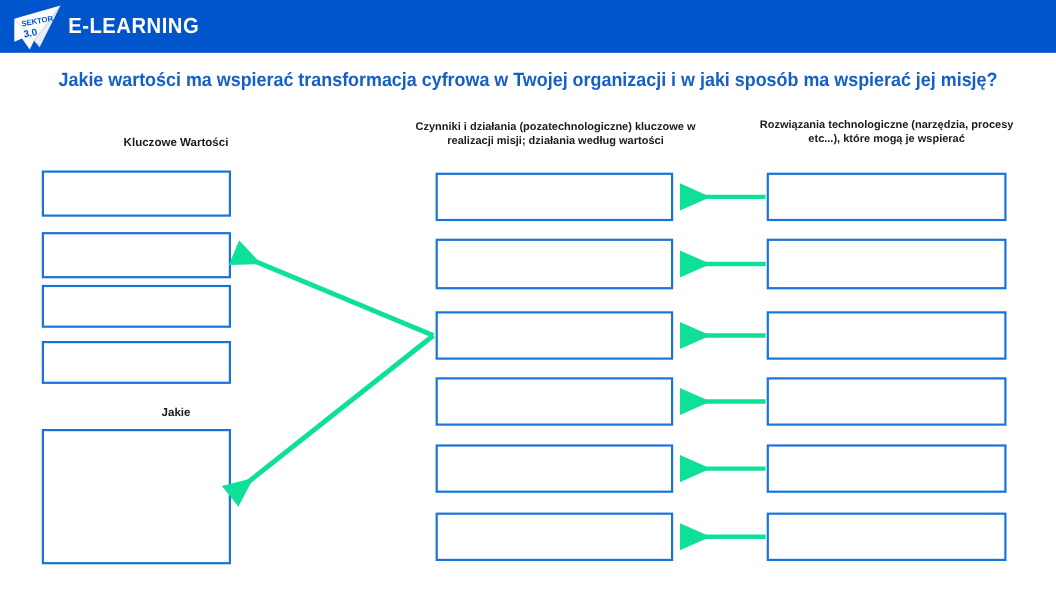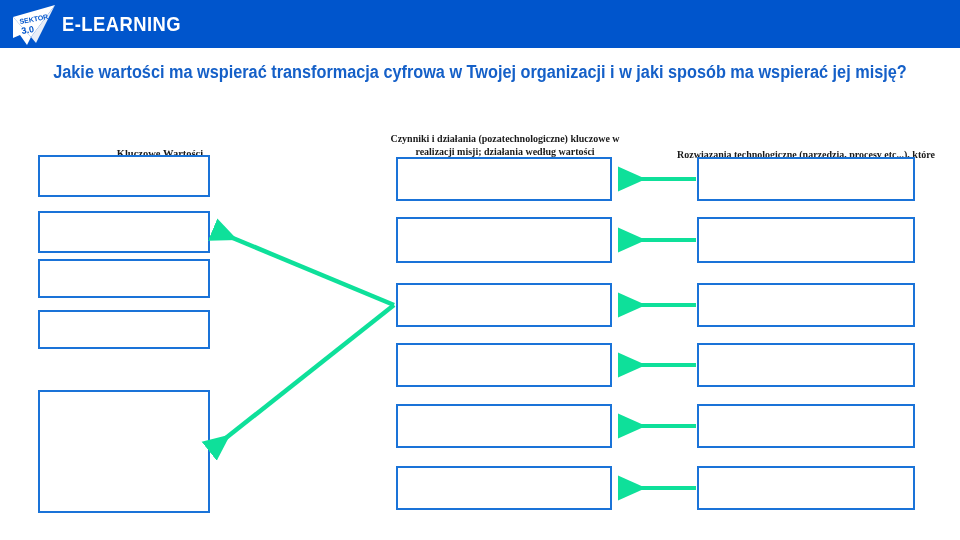--- a/index.html
+++ b/index.html
@@ -56,36 +56,35 @@
     font-weight: bold;
     font-size: 17.5px;
     color: #1560c8;
     white-space: nowrap;
     transform: scaleX(0.93);
   }
 
   
   .col-head {
     position: absolute;
-    font-family: Liberation Serif, serif;
+    font-family: Liberation Sans, sans-serif;
     font-weight: bold;
     font-size: 10px;
     line-height: 13px;
     color: #1a1a1a;
     text-align: center;
-    margin-top: 23px;
   }
   .col-head.left-head {
     text-align: center;
     font-size: 10.5px;
   }
   #head-values   { left: 60px;  top: 124px; width: 200px; }
   #head-mission  { left: 60px;  top: 369px; width: 200px; }
   #head-factors  { left: 371px; top: 109px; width: 268px; }
-  #head-tech     { left: 675px; top: 125px; width: 262px; }
+  #head-tech     { left: 675px; top: 107px; width: 262px; }
 
   
   .box {
     position: absolute;
     border: 2px solid #1a73d8;
     background: #ffffff;
     box-sizing: border-box;
   }
 
   
@@ -111,21 +110,21 @@
       <text x="12" y="30" font-family="'Liberation Sans', sans-serif" font-size="9" font-weight="bold" fill="#0055cc" transform="rotate(-10 12 30)">3.0</text>
     </svg>
   </div>
   <div class="brand-title">E-LEARNING</div>
 </div>
 
 <div class="slide-title">Jakie wartości ma wspierać transformacja cyfrowa w Twojej organizacji i w jaki sposób ma wspierać jej misję?</div>
 
 <div id="head-values" class="col-head left-head">Kluczowe Wartości</div>
 
-<div id="head-mission" class="col-head left-head">Twojej</div>
+<div id="head-mission" class="col-head left-head">Jakie</div>
 
 <div id="head-factors" class="col-head">Czynniki i działania (pozatechnologiczne) kluczowe w realizacji misji; działania według wartości</div>
 
 <div id="head-tech" class="col-head">Rozwiązania technologiczne (narzędzia, procesy etc...), które mogą je wspierać</div>
 
 <div class="box" style="left:38px; top:155px; width:172px; height:42px;"></div>
 <div class="box" style="left:38px; top:211px; width:172px; height:42px;"></div>
 <div class="box" style="left:38px; top:259px; width:172px; height:39px;"></div>
 <div class="box" style="left:38px; top:310px; width:172px; height:39px;"></div>
 

